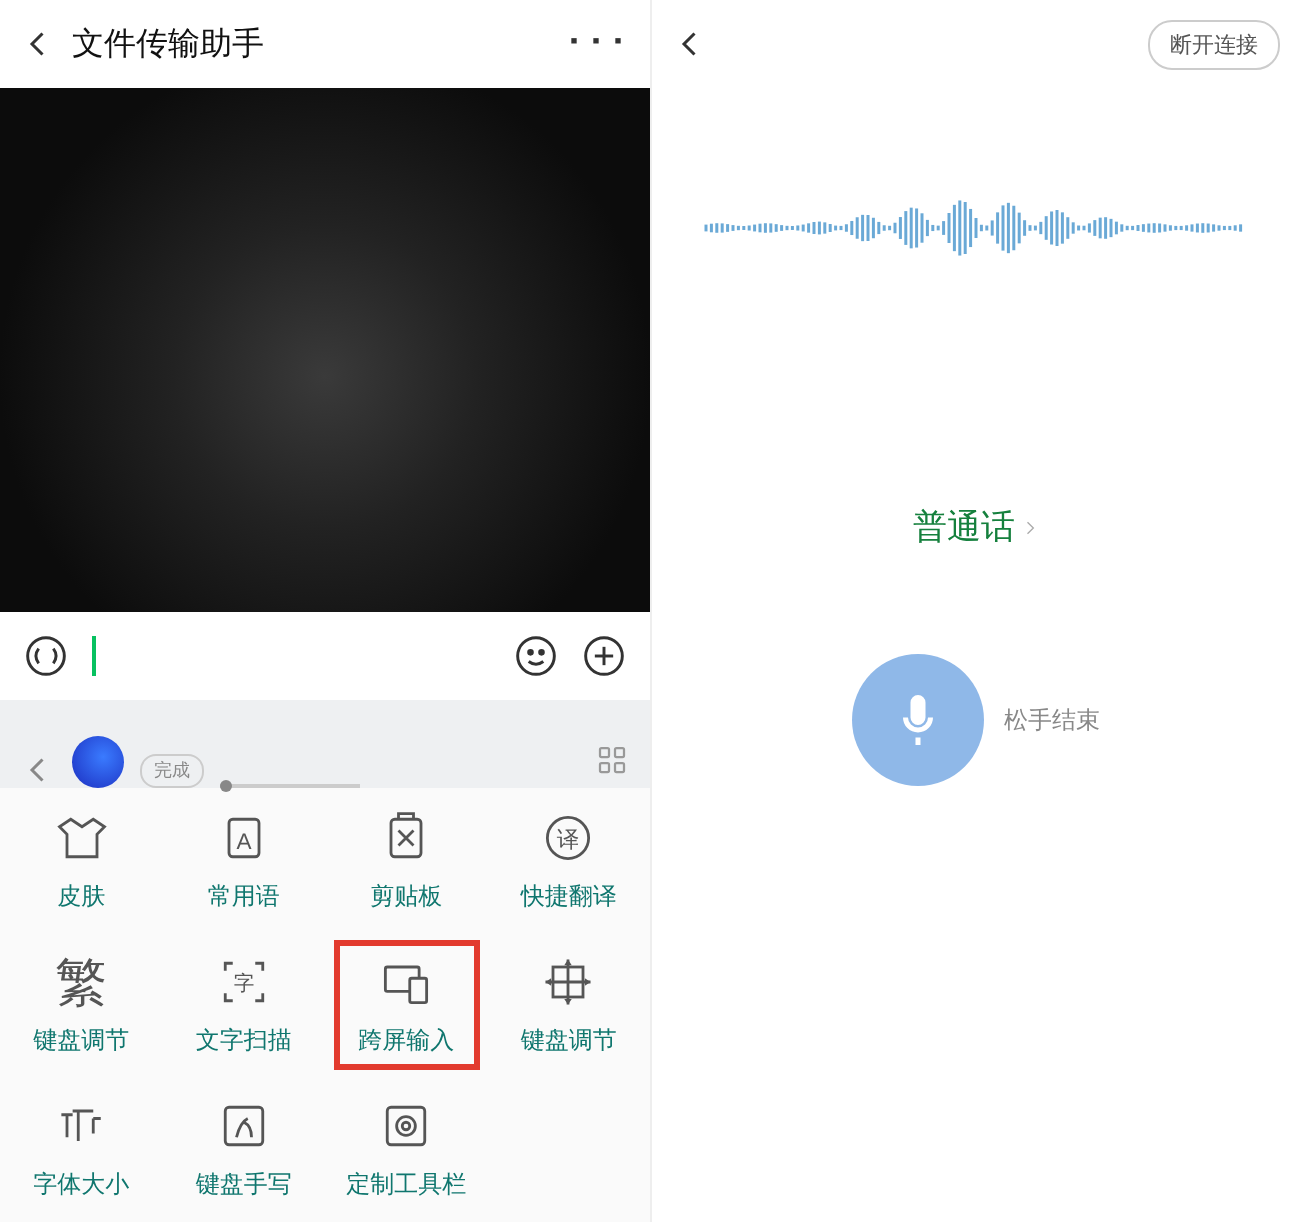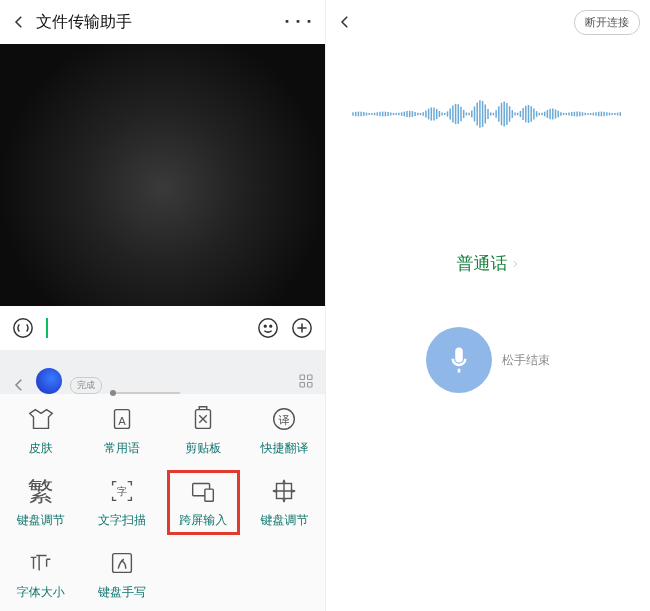--- a/index.html
+++ b/index.html
@@ -224,20 +224,30 @@
       <div class="lbl">字体大小</div>
     </div>
     <div class="kb-item">
       <div class="ic">
           <svg viewBox="0 0 32 32">
             <rect x="6" y="6" width="20" height="20" rx="2"></rect>
             <path d="M12 22 Q14 14 18 12 M16 14 Q20 16 20 22"></path>
           </svg>
         </div>
       <div class="lbl">键盘手写</div>
+    </div>
+    <div class="kb-item">
+      <div class="ic">
+          <svg viewBox="0 0 32 32">
+            <rect x="6" y="6" width="20" height="20" rx="2"></rect>
+            <circle cx="16" cy="16" r="5"></circle>
+            <circle cx="16" cy="16" r="2"></circle>
+          </svg>
+        </div>
+      <div class="lbl">定制工具栏</div>
     </div>
   </div>
 </div>
 
 <div class="panel right">
   <div class="r-header">
     <svg class="chev" viewBox="0 0 24 24">
         <polyline points="15 5 8 12 15 19"></polyline>
       </svg>
     <div class="disconnect">断开连接</div>

